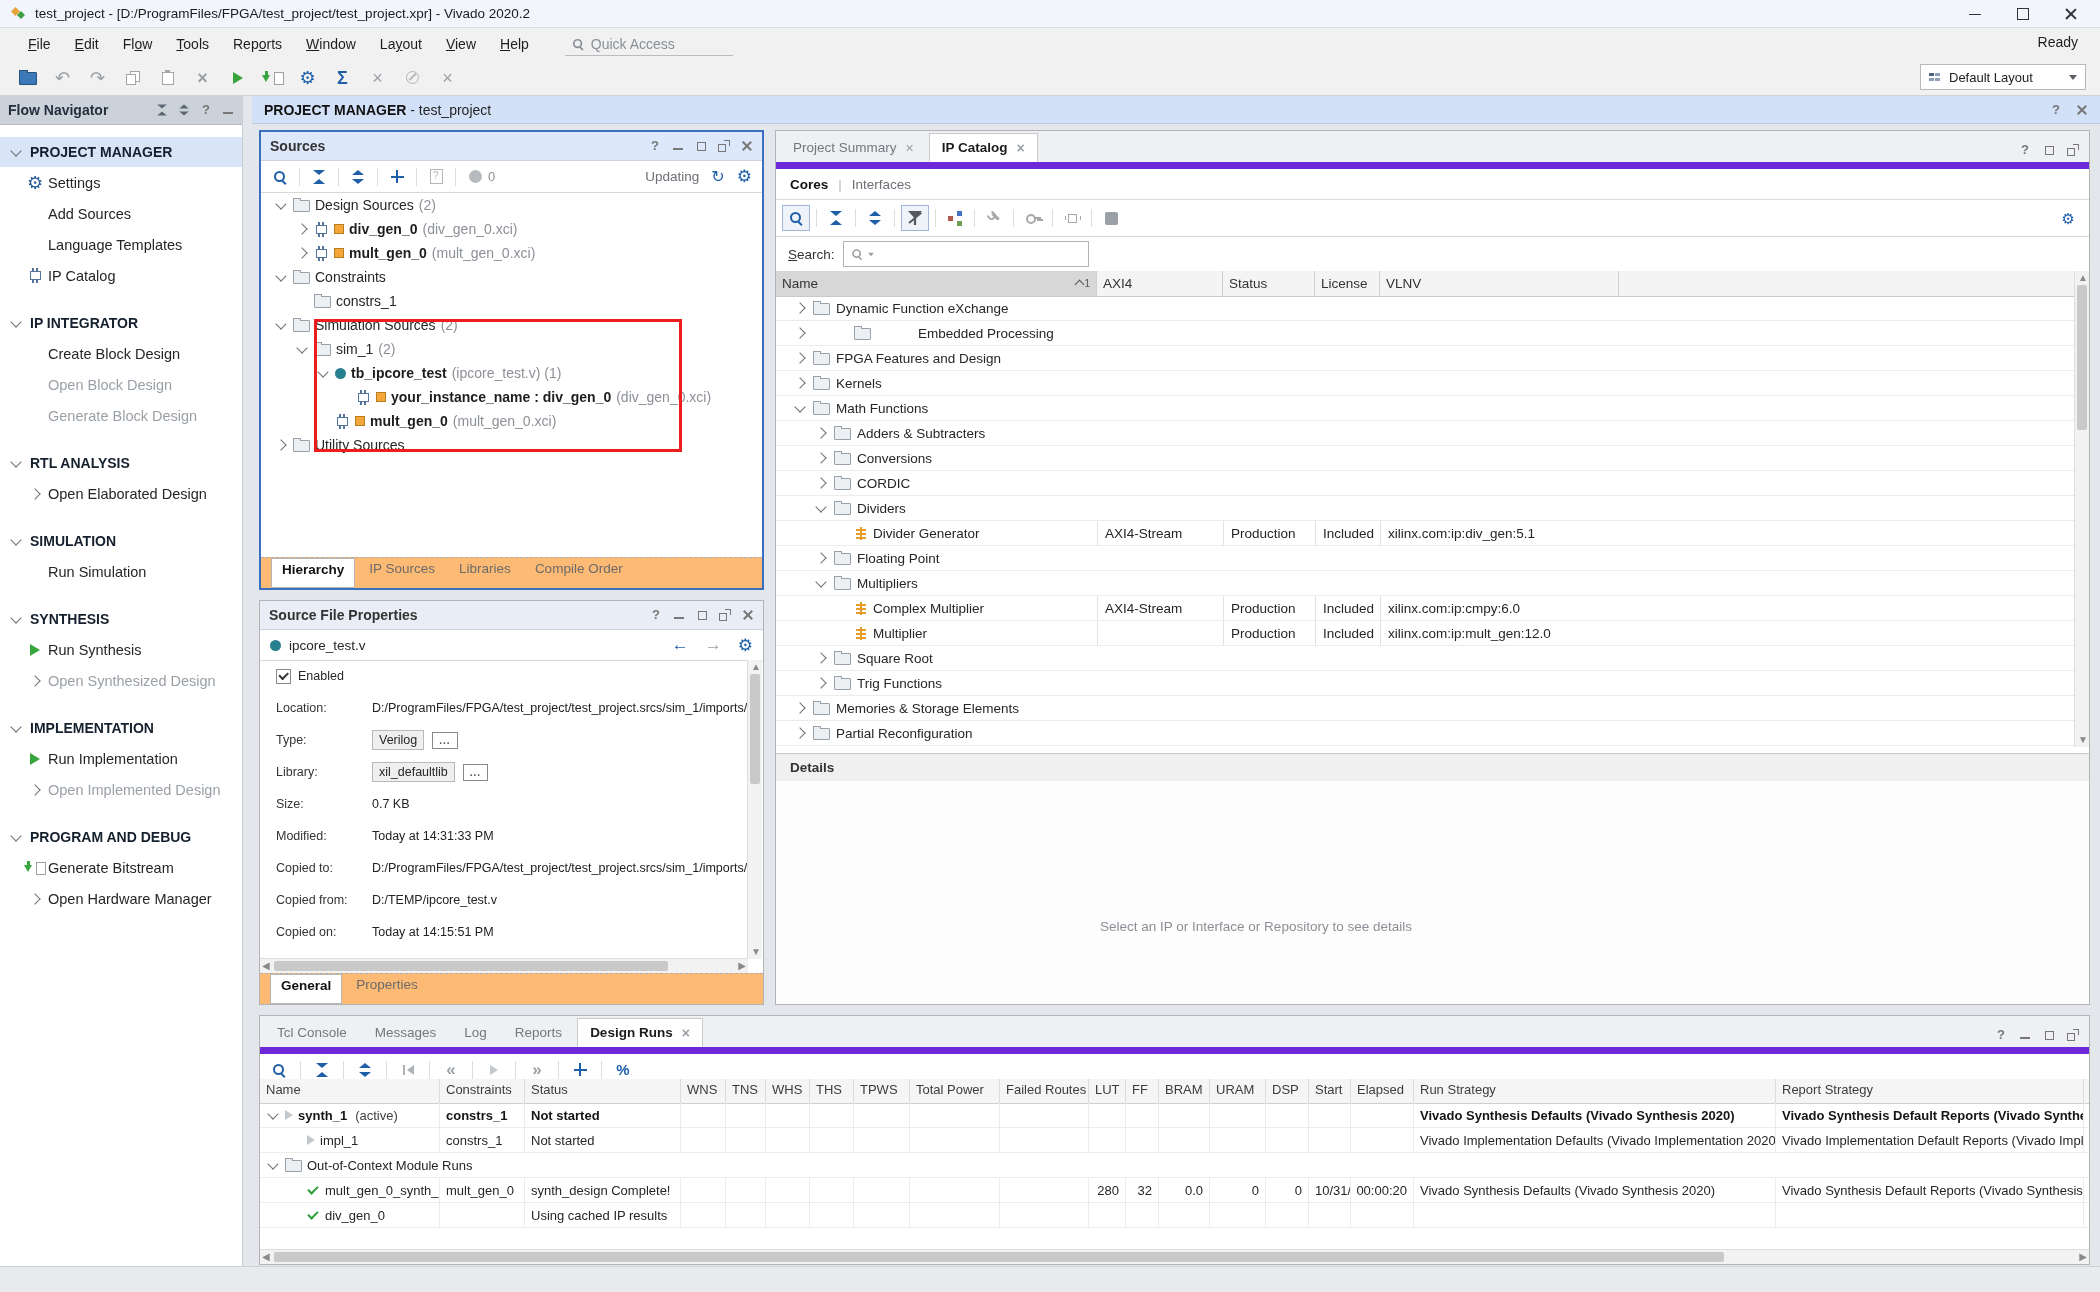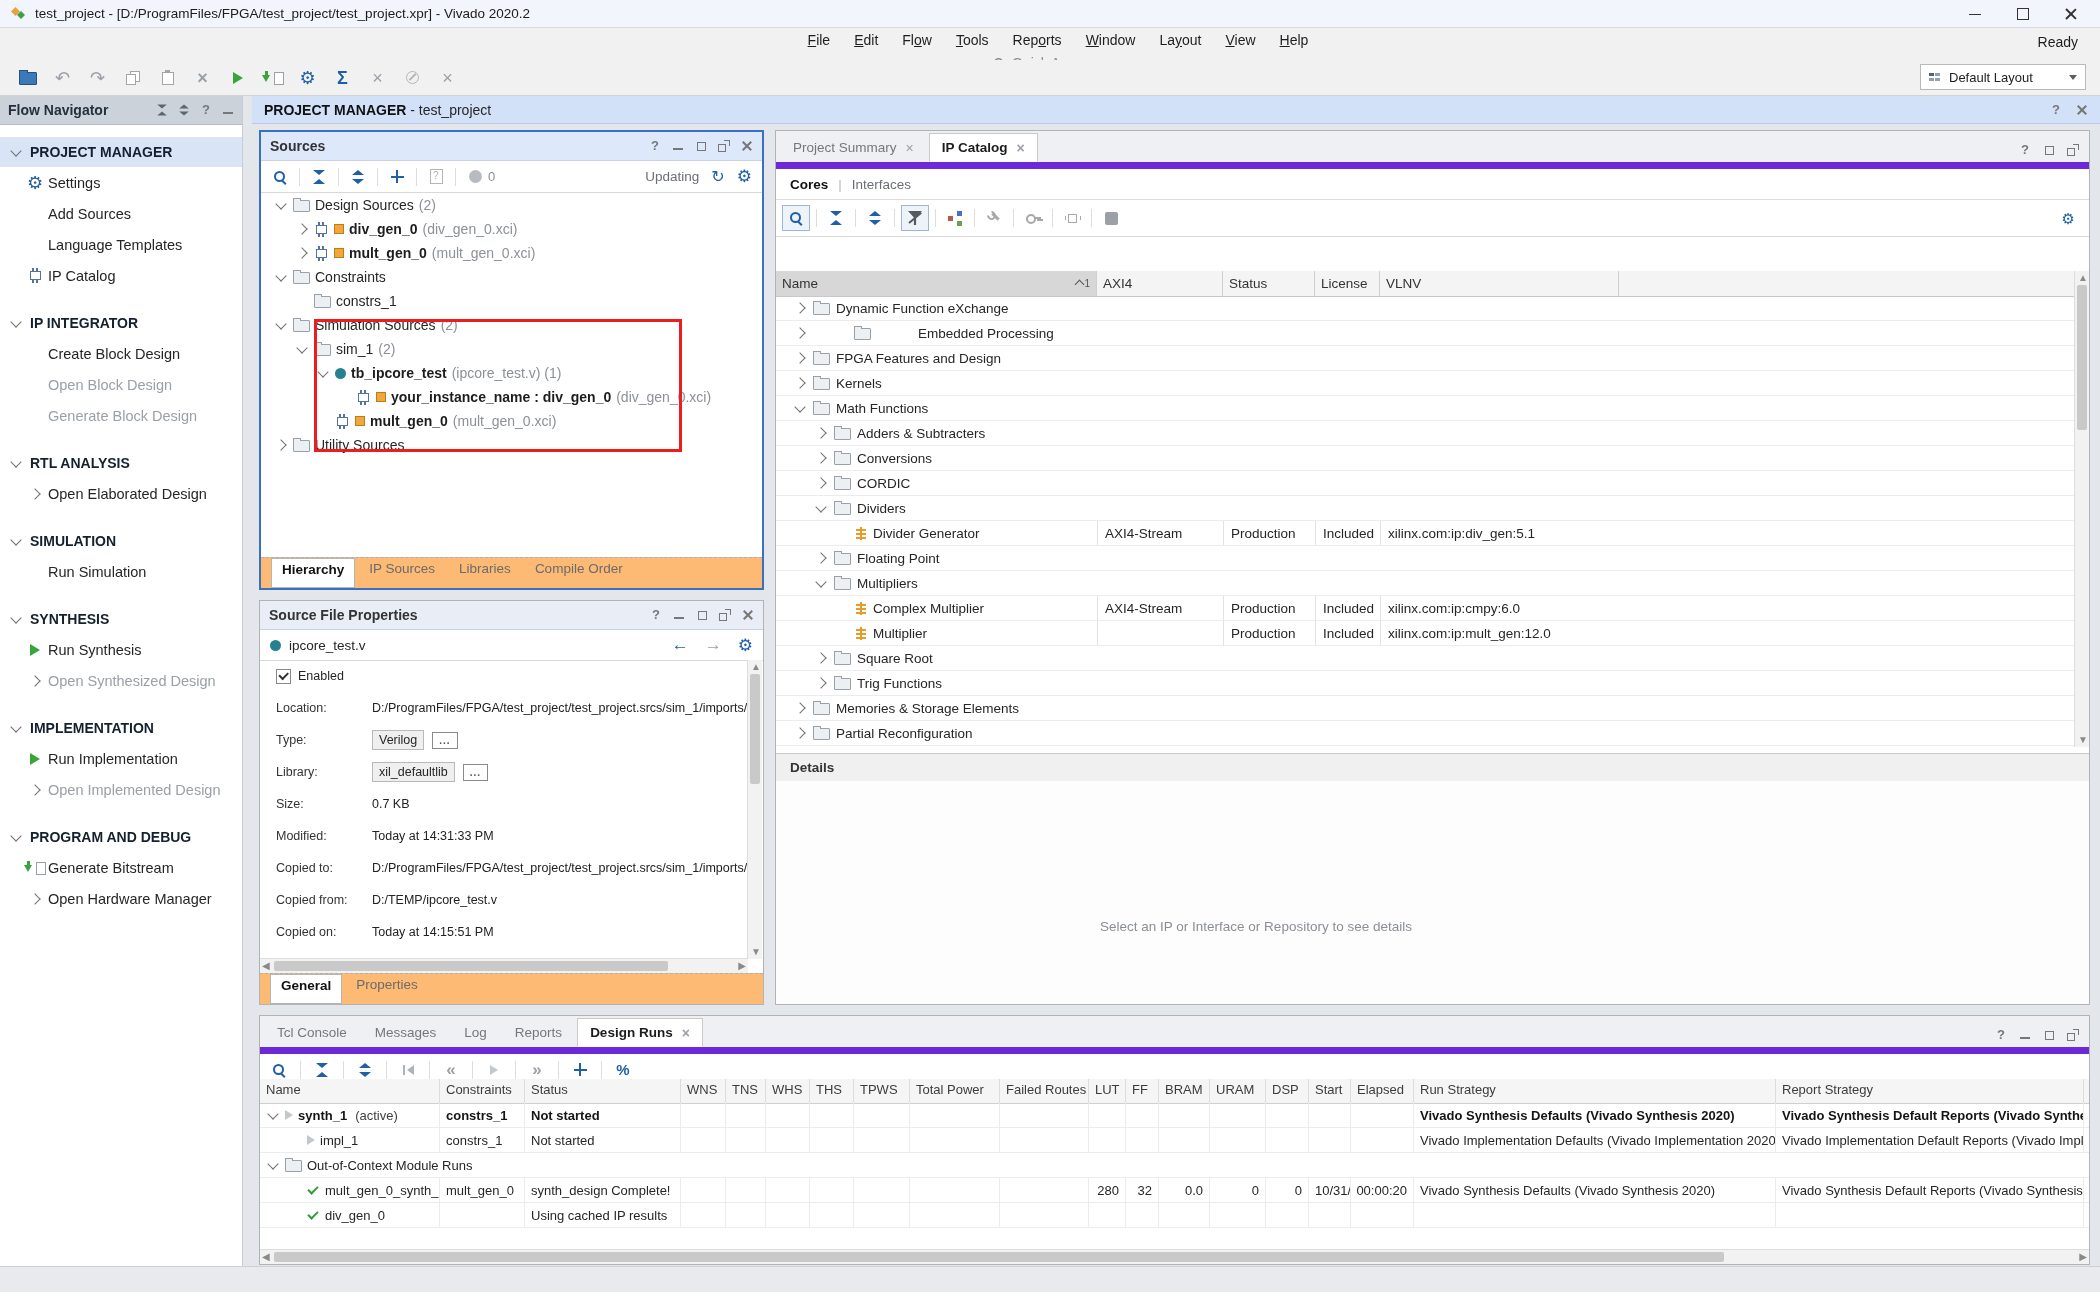--- a/index.html
+++ b/index.html
@@ -5,21 +5,21 @@
   html,body{margin:0;padding:0;background:#9aa0a6;}
   .screen{position:relative;width:2100px;height:1292px;background:#e3e6eb;
     font-family:"Liberation Sans","DejaVu Sans",sans-serif;font-size:14px;color:#262626;
     overflow:hidden;user-select:none;}
   
   .titlebar{position:absolute;left:0;top:0;width:2100px;height:28px;background:#f2f5fb;
     border-bottom:1px solid #d7dae0;display:flex;align-items:center;padding:0 10px;box-sizing:border-box;}
   .titlebar .title{margin-left:8px;font-size:13.5px;color:#1c1c1c;}
   .winbtns{margin-left:auto;display:flex;gap:34px;align-items:center;padding-right:12px;}
   .menubar{position:absolute;left:0;top:28px;width:2100px;height:32px;background:#f1f1f1;
-    display:flex;align-items:center;padding-left:16px;box-sizing:border-box;flex-direction:column;}
+    display:flex;align-items:center;padding-left:16px;box-sizing:border-box;}
   .menu-item{padding:4px 12px;color:#1e1e1e;cursor:default;}
   .menu-item .ul{text-decoration:underline;}
   .quick-access{display:flex;align-items:center;gap:6px;margin-left:24px;color:#8a8f96;
     border-bottom:1px solid #b9bdc3;padding:3px 6px;width:156px;}
   .ready{position:absolute;right:22px;top:34px;color:#1e1e1e;}
   .maintoolbar{position:absolute;left:0;top:60px;width:2100px;height:36px;background:#f1f1f1;
     border-bottom:1px solid #d2d2d2;display:flex;align-items:center;padding-left:10px;box-sizing:border-box;}
   .tbslot{width:35px;height:26px;display:flex;align-items:center;justify-content:center;}
   .layout-select{position:absolute;right:14px;top:64px;width:166px;height:26px;background:#fff;
     border:1px solid #b9b9b9;display:flex;align-items:center;gap:7px;padding:0 8px;box-sizing:border-box;font-size:13px;color:#222;}
@@ -717,20 +717,27 @@
       <span class="tsep"></span>
       <span class="ptb">
           <span class="ic ic-chipg"></span>
         </span>
       <span class="tsep"></span>
       <span class="ptb">
           <span class="ic ic-graysq"></span>
         </span>
       <span style="margin-left:auto;padding-right:8px" class="txtic blue ic">⚙</span>
     </div>
+    <div class="searchrow">
+      <span><u>S</u>earch:</span>
+      <span class="searchbox">
+        <span class="ic ic-search" style="color:#9aa0a6;transform:scale(.8)"></span>
+        <span class="caret" style="transform:scale(.7);border-top-color:#9aa0a6"></span>
+      </span>
+    </div>
     <div class="iphead" id="ip-head">
         <div class="hc sorted" style="width: 321px;">
           <span>Name</span>
           <span class="sortmark">
             <span class="sortchev"></span>
             <span>1</span>
           </span>
         </div>
         <div class="hc" style="width: 126px;">
           <span>AXI4</span>

